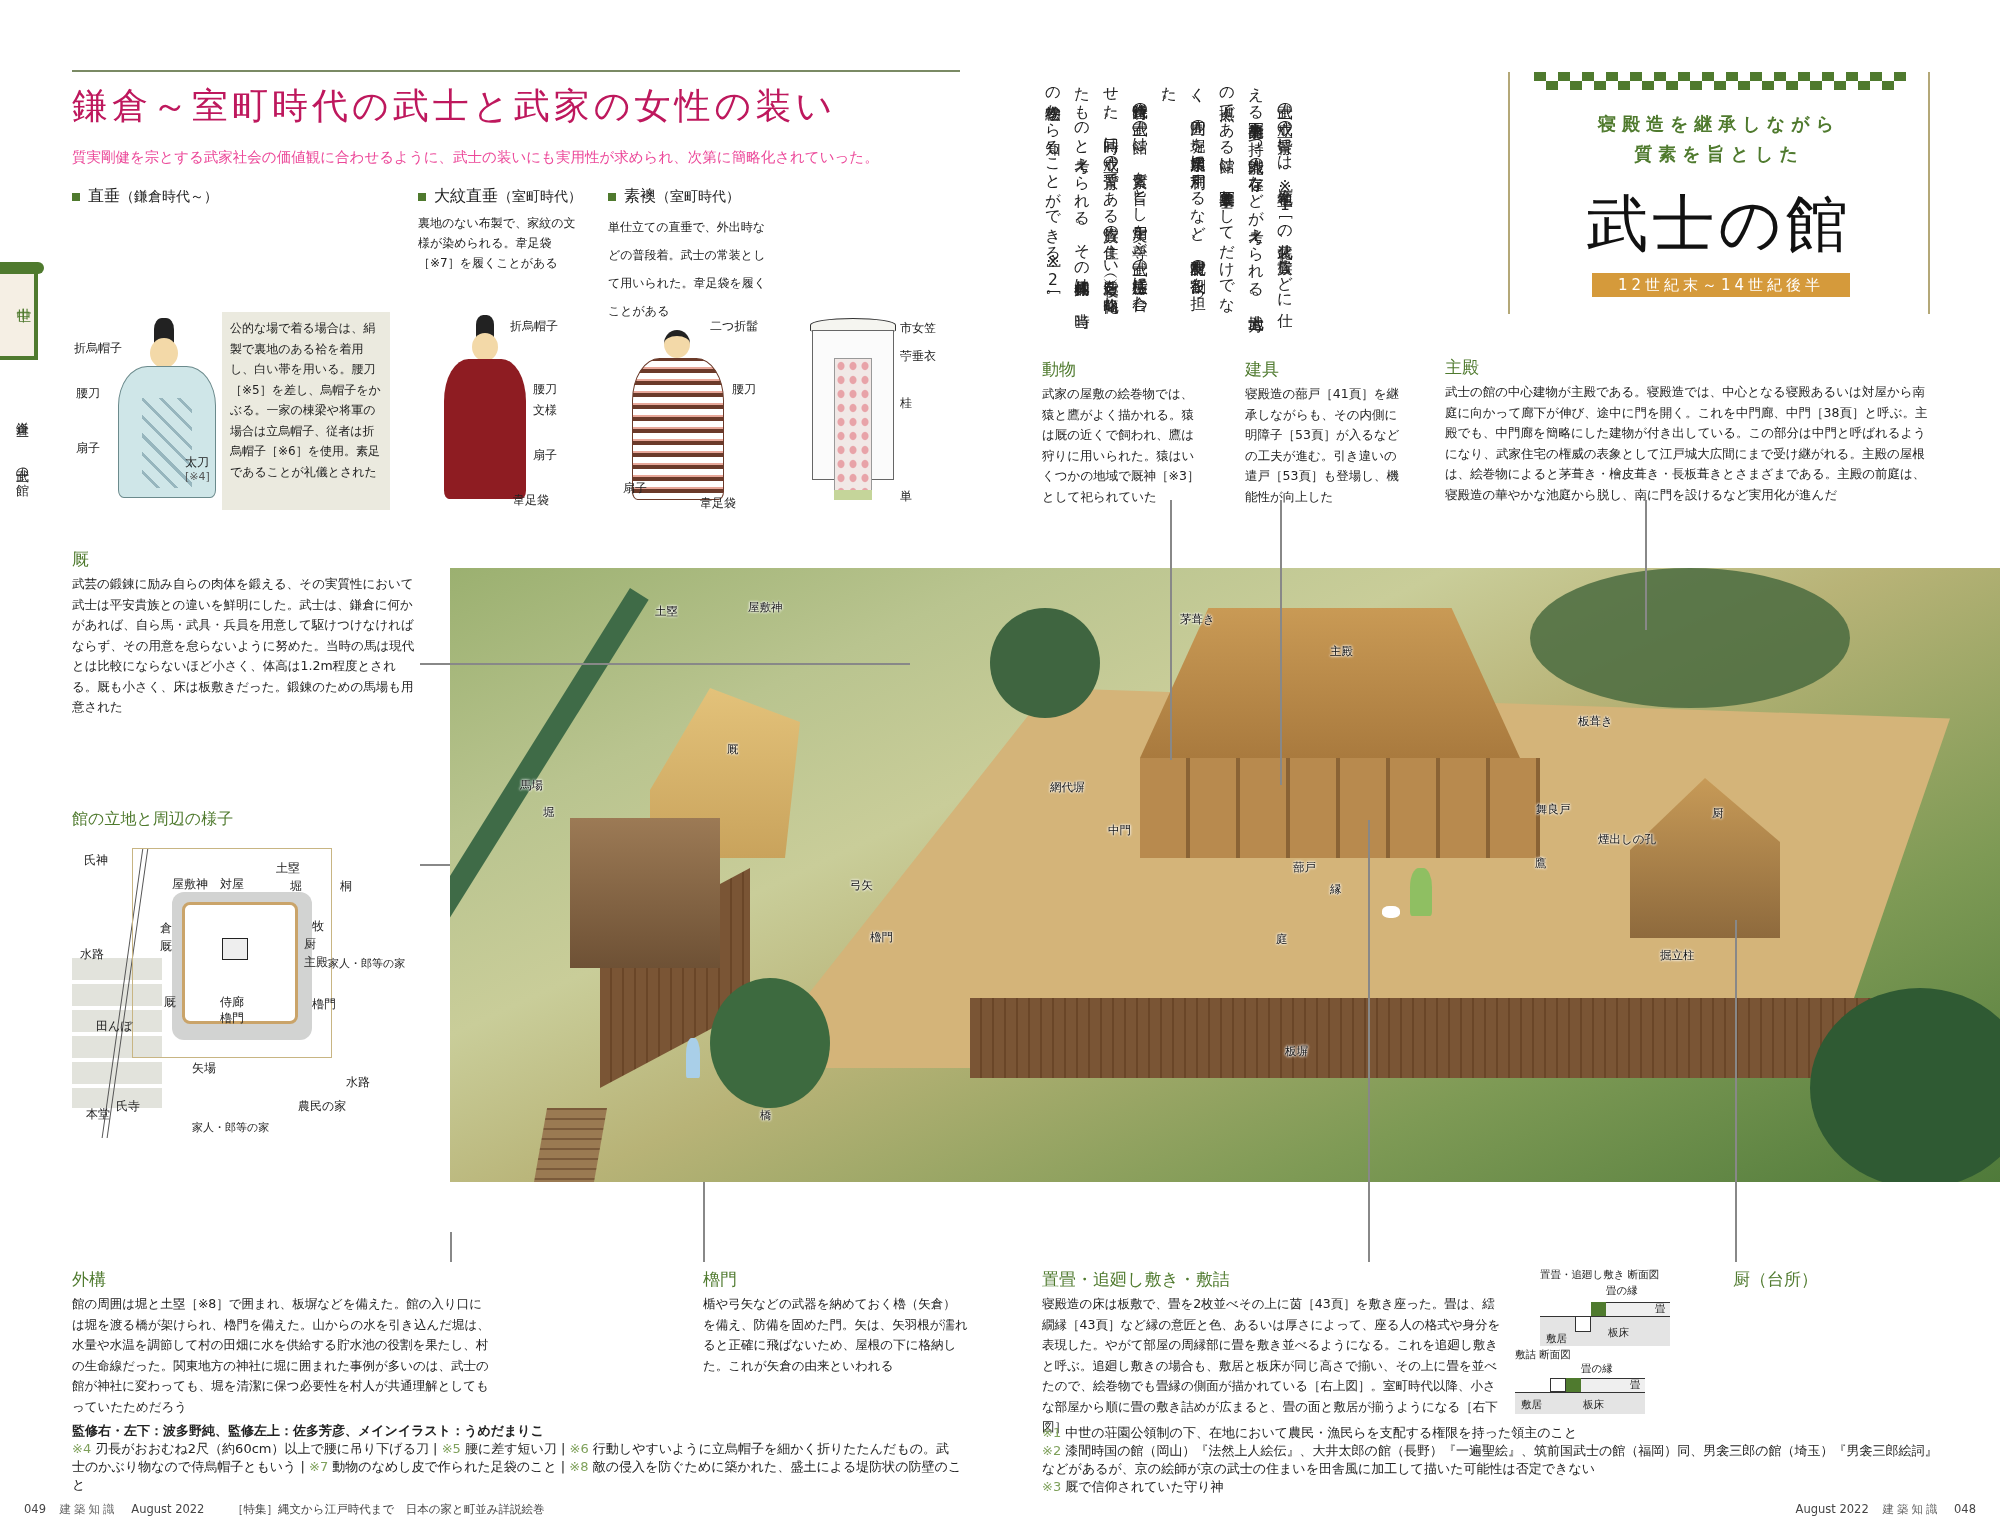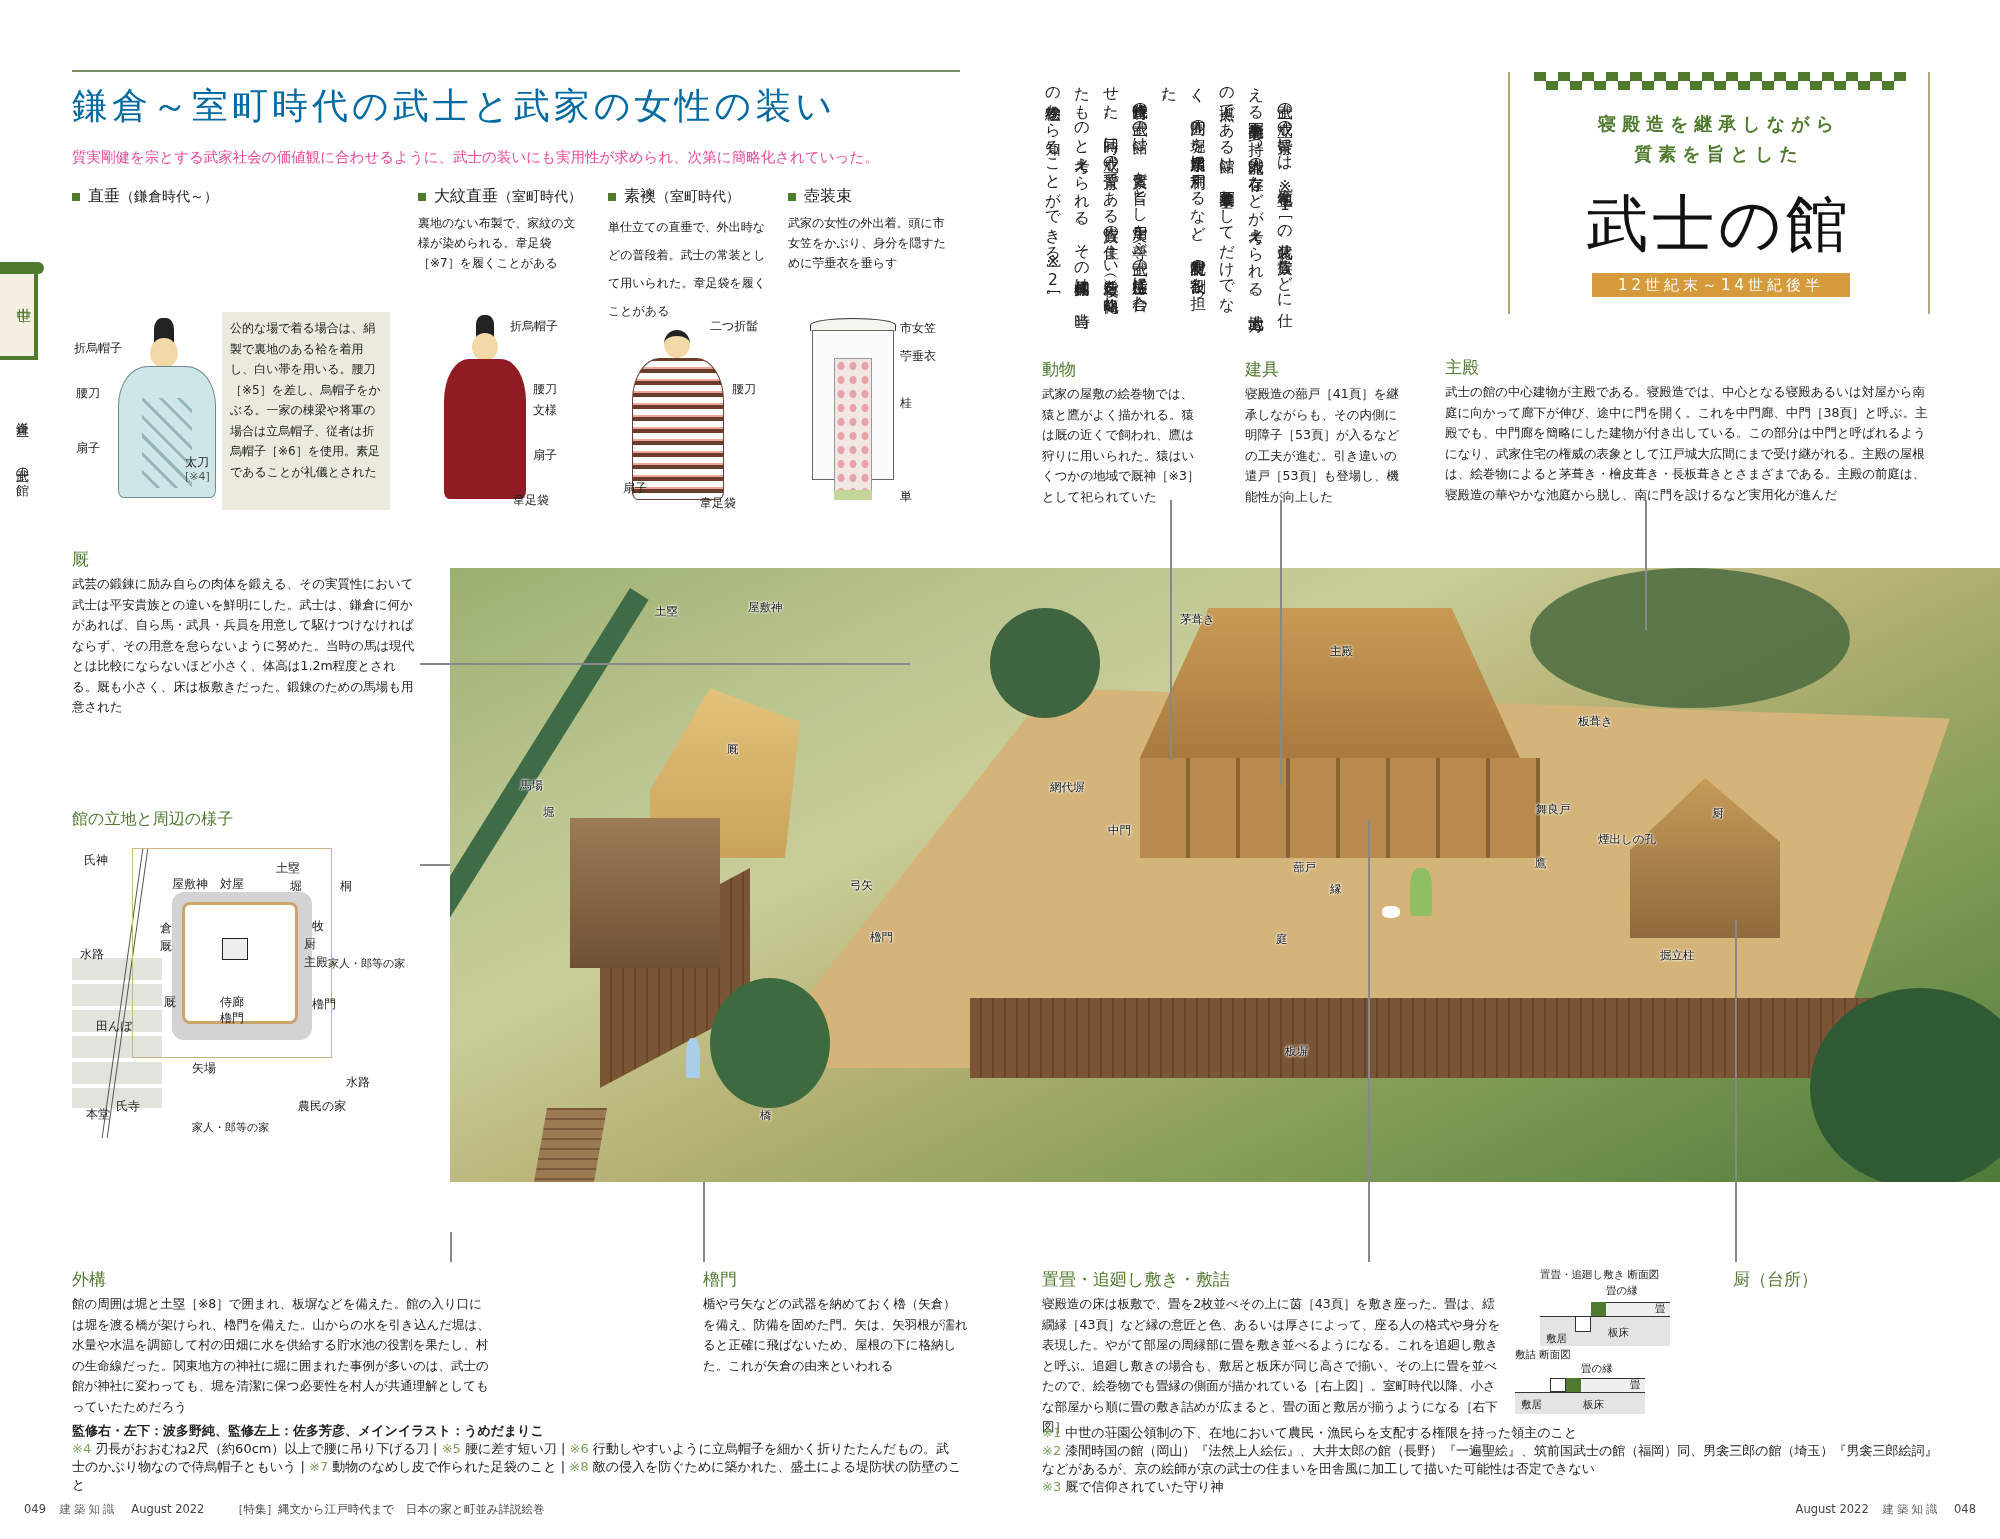--- a/index.html
+++ b/index.html
@@ -18,21 +18,21 @@
   .footnote { font-size: 13px; line-height: 18px; color: #222; }
   .fn-mark { color: #7ea05a; }
 </style>
 </head>
 <body>
 
 <div class="abs" style="left:0;top:0;width:1000px;height:1539px;">
 
   <div class="abs" style="left:72px;top:70px;width:888px;height:2px;background:#7a8a64;"></div>
 
-  <h1 class="abs" style="left:72px;top:82px;font-size:36px;letter-spacing:4px;color:#0369a1;font-weight:normal;font-family:'DejaVu Sans',sans-serif;">鎌倉～室町時代の武士と武家の女性の装い</h1>
+  <h1 class="abs" style="left:72px;top:82px;font-size:36px;letter-spacing:4px;color:#be185d;font-weight:normal;font-family:'DejaVu Sans',sans-serif;">鎌倉～室町時代の武士と武家の女性の装い</h1>
 
   <div class="abs" style="left:72px;top:148px;width:900px;font-size:14.5px;color:#ec4899;">質実剛健を宗とする武家社会の価値観に合わせるように、武士の装いにも実用性が求められ、次第に簡略化されていった。</div>
 
   <div class="abs" style="left:0;top:262px;width:44px;height:100px;">
     <div class="abs" style="left:0;top:0;width:44px;height:12px;background:#4f7a2e;border-radius:0 6px 6px 0;"></div>
     <div class="abs" style="left:0;top:12px;width:38px;height:86px;background:#f5efe4;border-right:4px solid #4f7a2e;border-bottom:4px solid #4f7a2e;"></div>
     <div class="abs vertical" style="left:14px;top:34px;font-size:15px;color:#4f7a2e;">中世</div>
   </div>
   <div class="abs vertical" style="left:14px;top:412px;font-size:13px;color:#222;line-height:16px;">
     <span>鎌倉</span><span style="display:inline-block;height:10px;"></span><span style="margin:6px 0;">—</span><span style="display:inline-block;height:10px;"></span><span>武士の館</span>
@@ -79,24 +79,20 @@
   </div>
   <div class="abs" style="left:628px;top:330px;width:100px;height:180px;">
     <div class="abs" style="left:36px;top:0;width:26px;height:28px;background:#f3d9a8;border-radius:50%;border-top:6px solid #222;"></div>
     <div class="abs" style="left:4px;top:28px;width:92px;height:142px;border-radius:30% 30% 6% 6%;background:repeating-linear-gradient(0deg,#fff 0 6px,#6b3a2a 6px 10px,#e8a89a 10px 12px);border:1px solid #6b3a2a;"></div>
   </div>
   <div class="label" style="left:710px;top:318px;">二つ折髷</div>
   <div class="label" style="left:732px;top:381px;">腰刀</div>
   <div class="label" style="left:623px;top:480px;">扇子</div>
   <div class="label" style="left:700px;top:495px;">韋足袋</div>
 
-  <div class="abs" style="left:788px;top:185px;width:180px;">
-    <div class="costume-title"><span class="sq"></span><span>壺装束</span></div>
-    <div class="body-text" style="margin-top:6px;font-size:12px;line-height:20px;width:168px;">武家の女性の外出着。頭に市女笠をかぶり、身分を隠すために苧垂衣を垂らす</div>
-  </div>
   <div class="abs" style="left:808px;top:318px;width:90px;height:195px;">
     <div class="abs" style="left:2px;top:0;width:86px;height:14px;background:#f5f5f0;border:1px solid #333;border-radius:50% 50% 10% 10%;"></div>
     <div class="abs" style="left:4px;top:12px;width:82px;height:150px;background:#fbfbfb;border:1px solid #666;"></div>
     <div class="abs" style="left:26px;top:40px;width:38px;height:140px;background:#f1e8e6;border:1px solid #999;background-image:radial-gradient(#e8a3a8 3px,transparent 4px);background-size:12px 14px;"></div>
     <div class="abs" style="left:26px;top:172px;width:38px;height:10px;background:#c5d59a;"></div>
   </div>
   <div class="label" style="left:900px;top:320px;">市女笠</div>
   <div class="label" style="left:900px;top:348px;">苧垂衣</div>
   <div class="label" style="left:900px;top:395px;">桂</div>
   <div class="label" style="left:900px;top:488px;">単</div>

